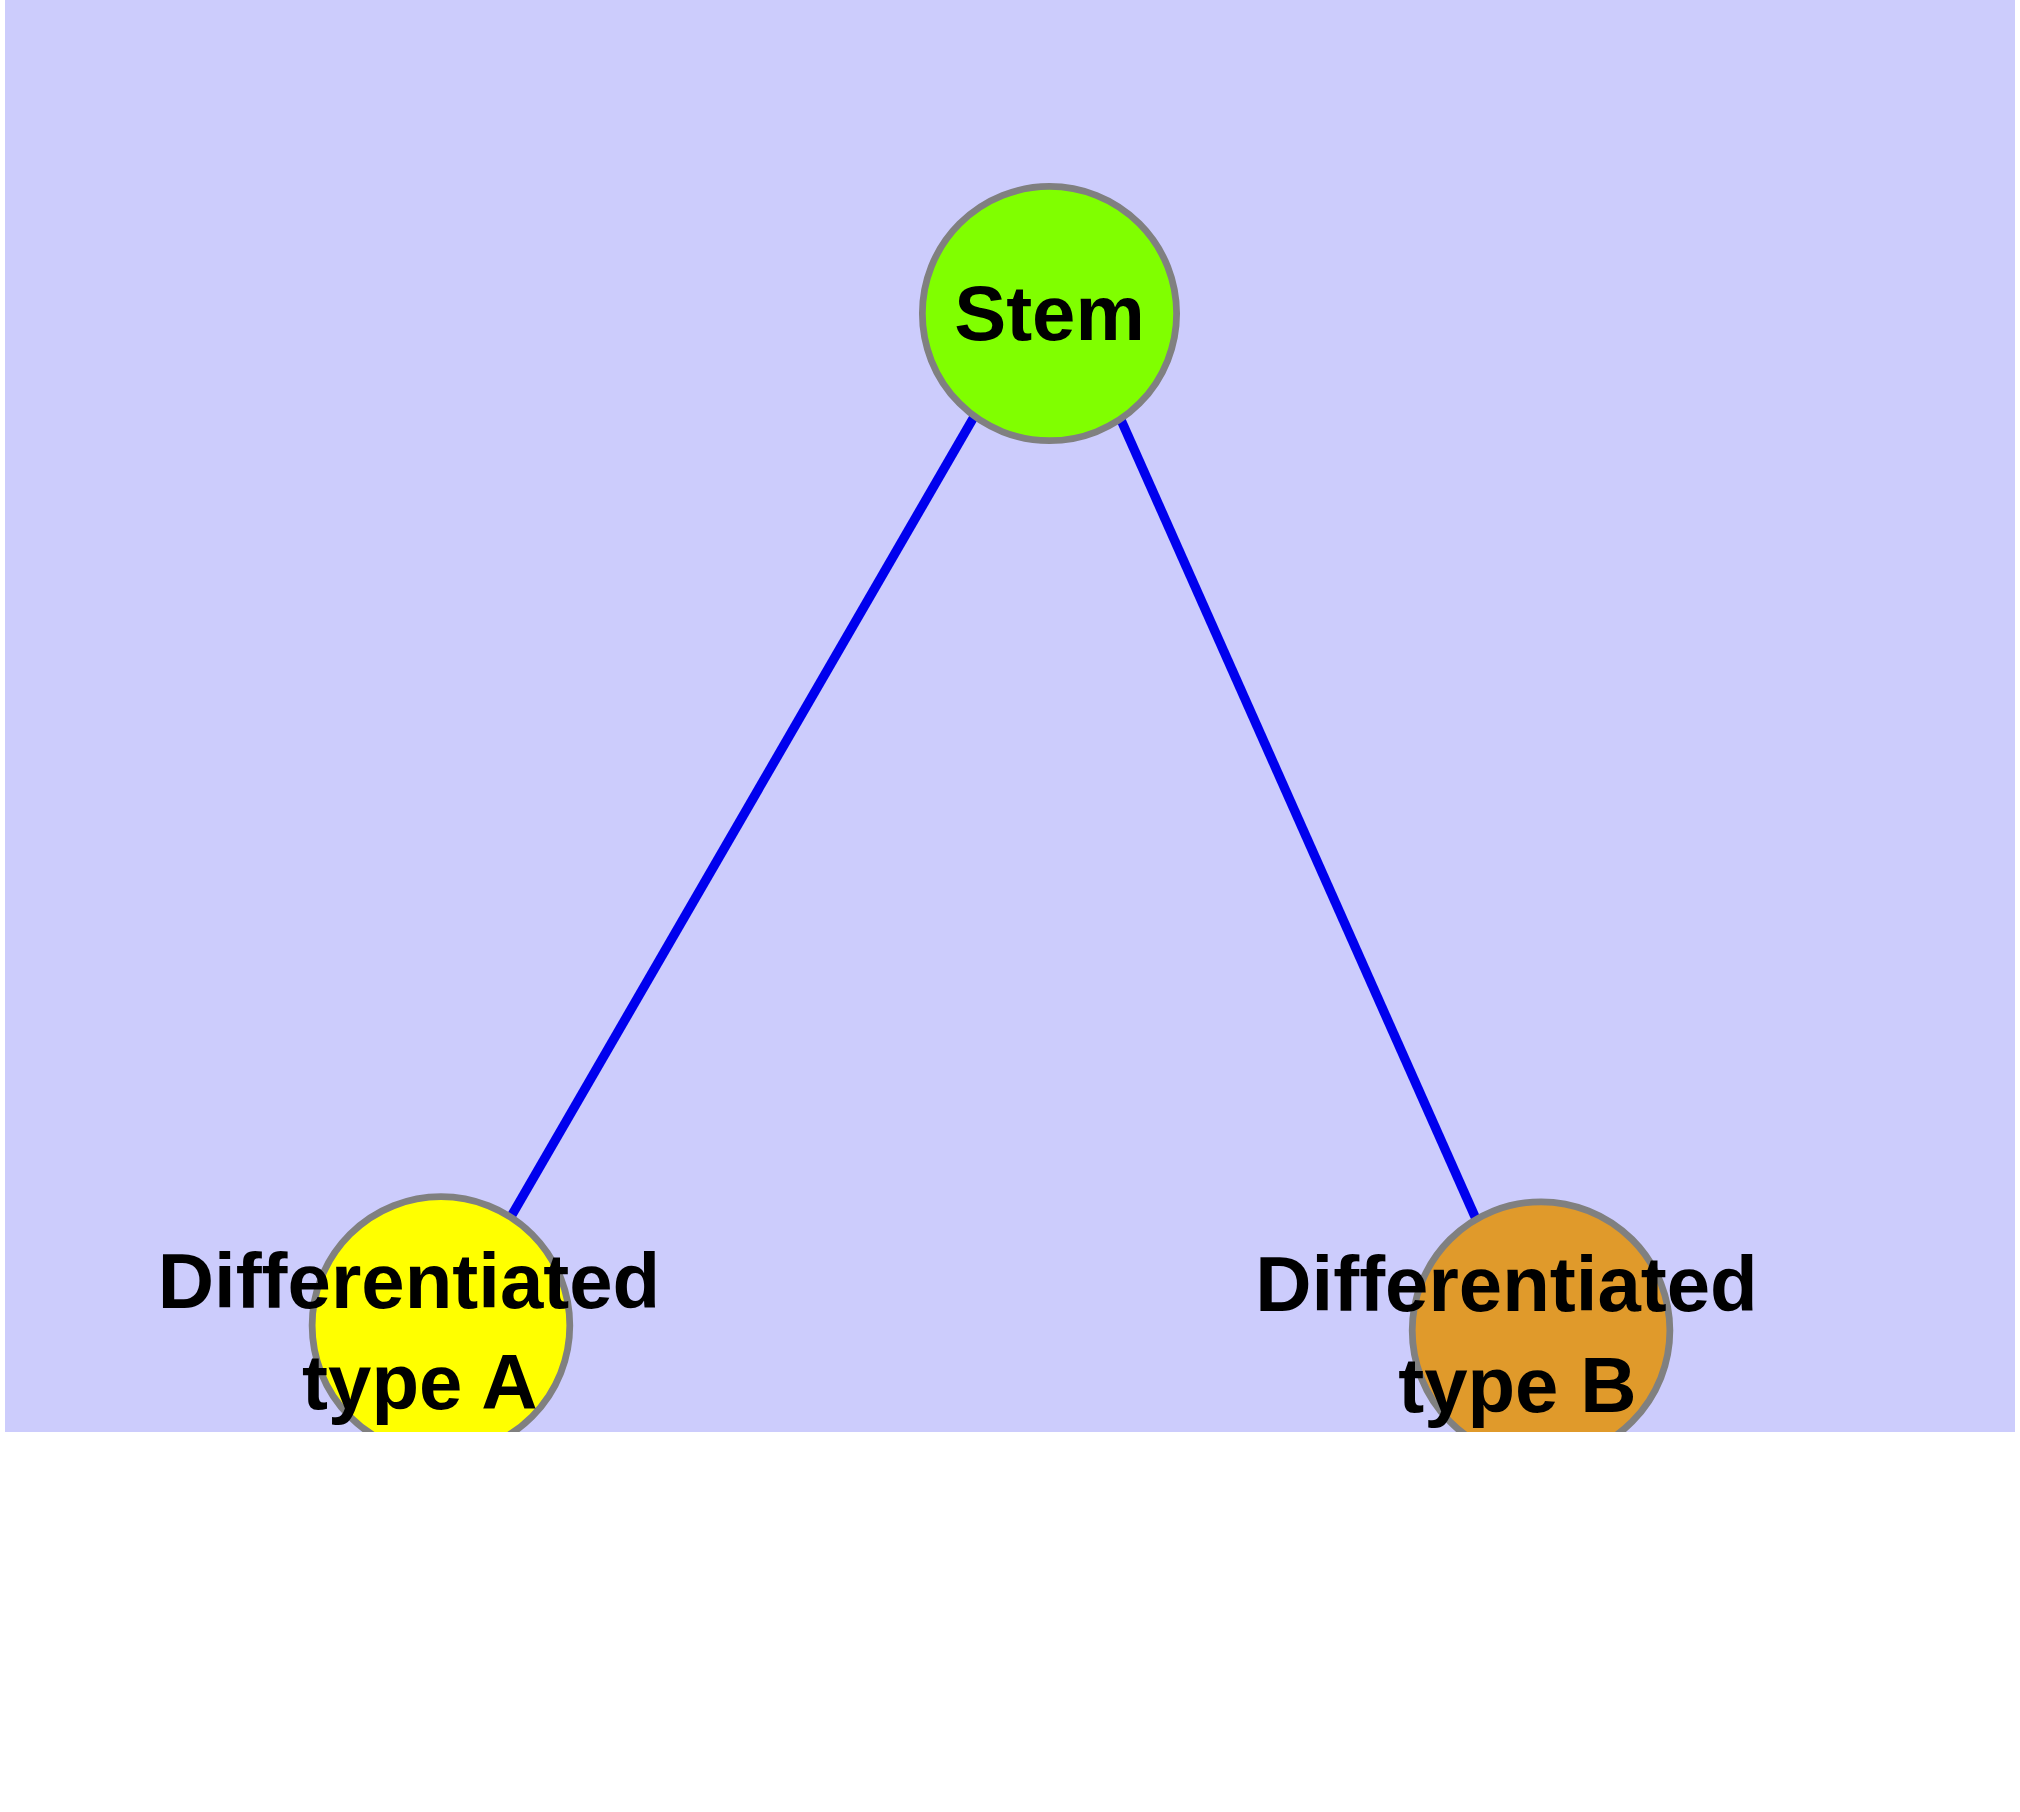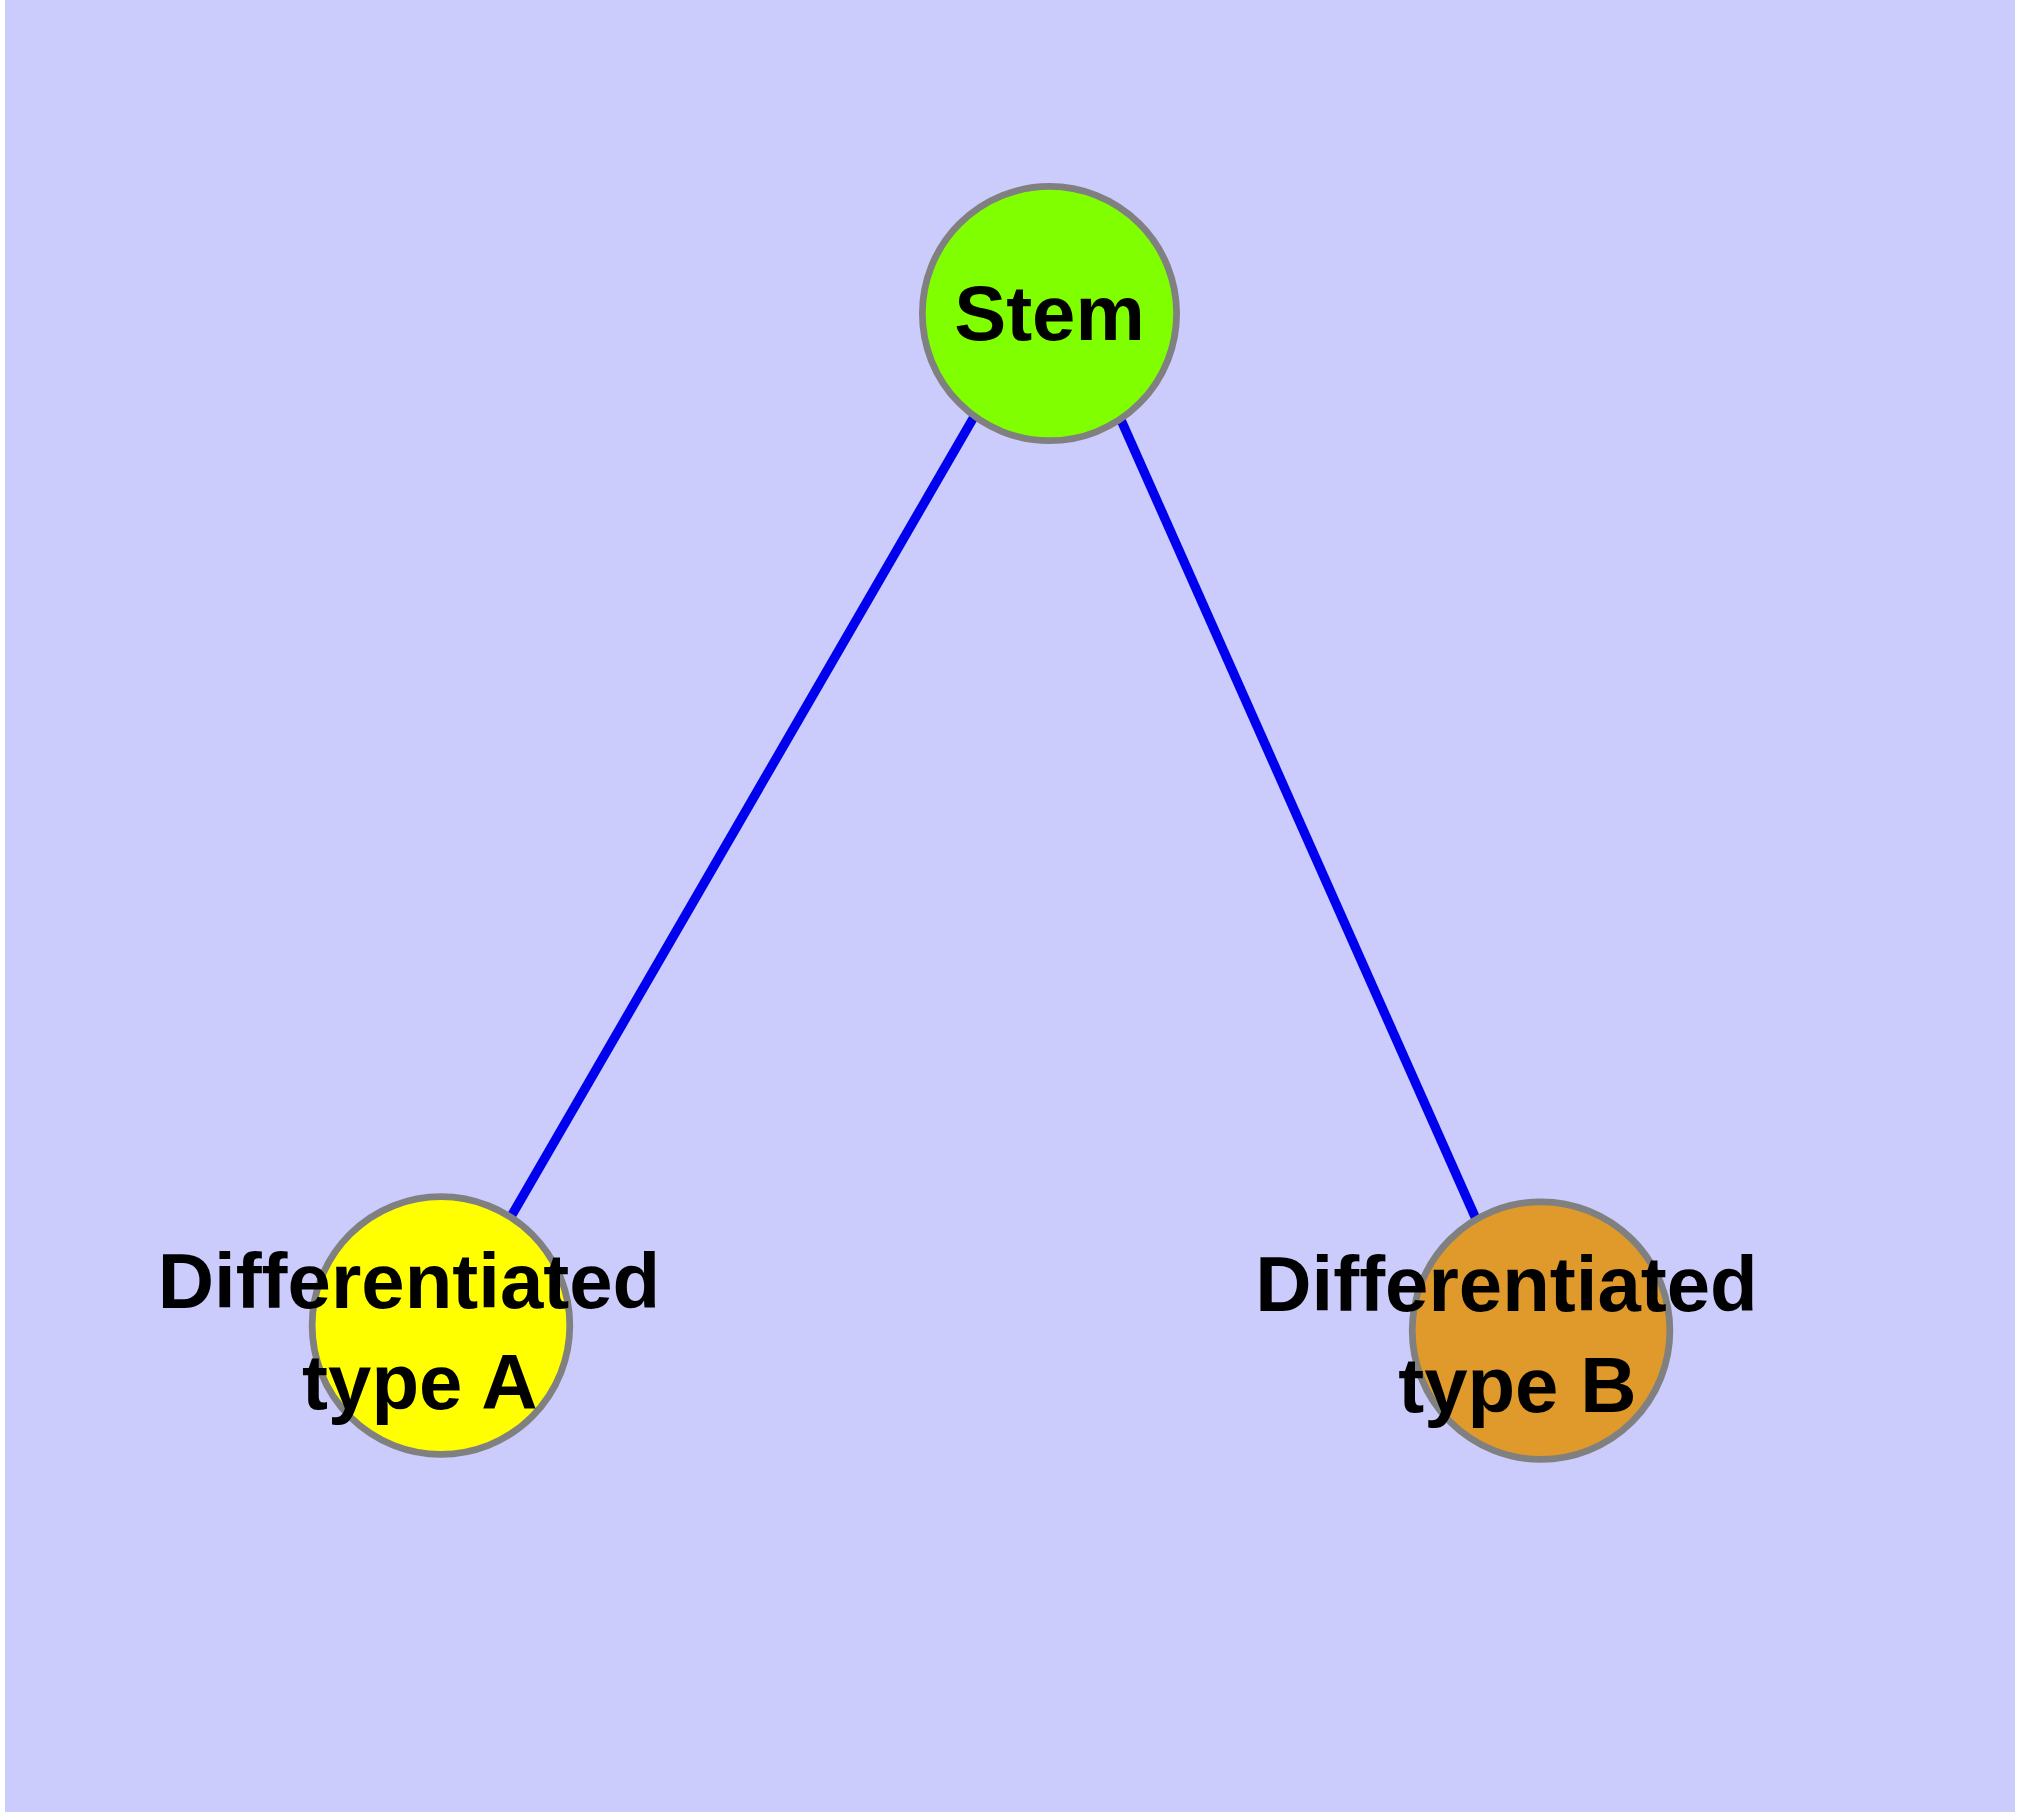--- a/index.html
+++ b/index.html
@@ -3,21 +3,21 @@
 <meta charset="utf-8">
 <style>
   html, body {
     margin: 0;
     padding: 0;
     background: #ffffff;
   }
   #canvas {
     position: relative;
     width: 2021px;
-    height: 1812px;
+    height: 1432px;
     overflow: hidden;
     background: #ffffff;
     font-family: "Liberation Sans", sans-serif;
   }
   #plot-bg {
     position: absolute;
     left: 5.1px;
     top: 0px;
     width: 2010px;
     height: 1812px;

